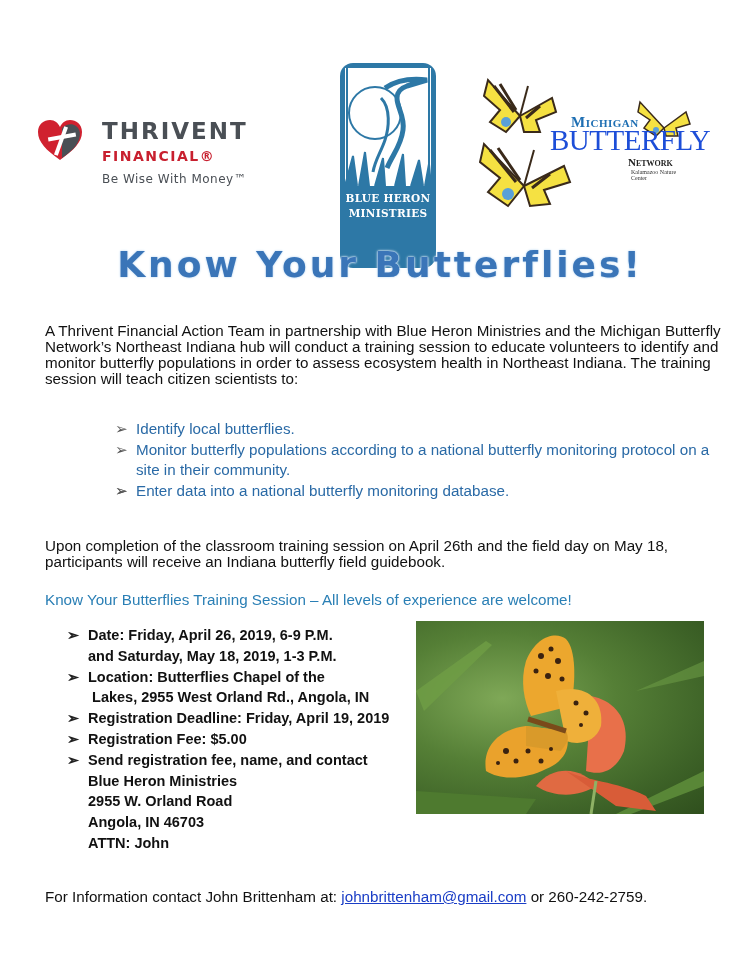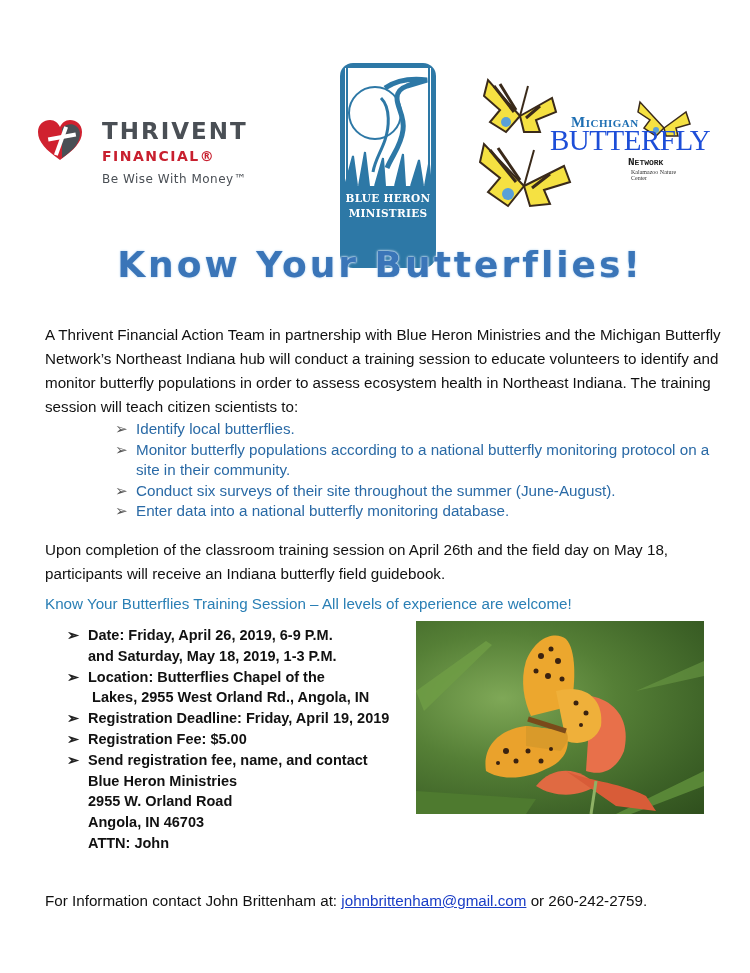--- a/index.html
+++ b/index.html
@@ -19,30 +19,30 @@
   .logo-heron { position: absolute; left: 340px; top: 63px; width: 96px; height: 205px;
                 background: #2d78a6; border-radius: 13px; }
   .heron-art { position: absolute; left: 5px; top: 5px; width: 86px; height: 118px; background: #ffffff; overflow: hidden; }
   .heron-text { position: absolute; left: 0; right: 0; top: 128px; text-align: center; color: #ffffff;
                 font-family: "DejaVu Serif", serif; font-size: 10.5px; line-height: 15px; font-weight: bold; letter-spacing: 0.3px; }
 
   .logo-mbn { position: absolute; left: 478px; top: 76px; width: 215px; height: 140px; }
   .mbn-butterfly { position: absolute; }
   .mbn-michigan { position: absolute; left: 85px; top: 38px; font-family: "Liberation Serif", serif; font-size: 15px; color: #1e6fb3; letter-spacing: 0.5px; font-variant: small-caps; font-weight: bold; padding-left: 8px; }
   .mbn-butterfly-text { position: absolute; left: 72px; top: 48px; font-family: "Liberation Serif", serif; font-size: 29px; color: #1d4ed8; letter-spacing: -0.5px; }
-  .mbn-network { position: absolute; left: 150px; top: 80px; font-family: Liberation Mono, monospace; font-size: 11px; color: #222; font-weight: bold; font-variant: small-caps; }
+  .mbn-network { position: absolute; left: 150px; top: 80px; font-family: Liberation Serif, serif; font-size: 11px; color: #222; font-weight: bold; font-variant: small-caps; }
   .mbn-kzoo { position: absolute; left: 153px; top: 93px; font-family: "Liberation Serif", serif; font-size: 6px; color: #333; }
 
   
   .title { position: absolute; left: 0; width: 760px; top: 244px; text-align: center;
            font-family: "DejaVu Sans", sans-serif; font-weight: bold; font-size: 36px; letter-spacing: 3px;
            color: #3a75b8;
            text-shadow: 0 0 1px #cfe3f5, 0 0 2px #cfe3f5, 0 0 3px #dbeaf7; }
 
-  .text { position: absolute; font-family: "Liberation Sans", sans-serif; font-size: 15.2px; line-height: 24px; color: #111; }
+  .text { position: absolute; font-family: "Liberation Sans", sans-serif; font-size: 15.2px; line-height: 16px; color: #111; }
   .intro { left: 45px; top: 323px; width: 690px; }
   .intro p { margin: 0; }
 
   .goals { position: absolute; left: 115px; top: 419px; width: 600px; margin: 0; padding: 0; list-style: none;
            font-family: "Liberation Sans", sans-serif; font-size: 15.2px; line-height: 20.5px; color: #2a6aa6; }
   .goals li { position: relative; padding-left: 21px; }
   .arrow { position: absolute; left: 0; top: 0; width: 14px; display: inline-block; color: #555; }
 
   .completion { left: 45px; top: 538px; width: 690px; }
   .session-heading { left: 45px; top: 592px; width: 690px; color: #2a7fb5; }
@@ -120,21 +120,21 @@
 
 <div class="title">Know Your Butterflies!</div>
 
 <div class="text intro">
   <p>A Thrivent Financial Action Team in partnership with Blue Heron Ministries and the Michigan Butterfly Network’s Northeast Indiana hub will conduct a training session to educate volunteers to identify and monitor butterfly populations in order to assess ecosystem health in Northeast Indiana.  The training session will teach citizen scientists to:</p>
 </div>
 
 <ul class="goals">
   <li><span class="arrow">➢</span><span>Identify local butterflies.</span></li>
   <li><span class="arrow">➢</span><span>Monitor butterfly populations according to a national butterfly monitoring protocol on a site in their community.</span></li>
-  <li><span class="arrow">➢</span><span>Conduct six surveys of their site throughout the summer (June-August).</span></li>
+  <li><span class="arrow">➢</span></li>
   <li><span class="arrow">➢</span><span>Enter data into a national butterfly monitoring database.</span></li>
 </ul>
 
 <div class="text completion">Upon completion of the classroom training session on April 26th and the field day on May 18, participants will receive an Indiana butterfly field guidebook.</div>
 
 <div class="text session-heading">Know Your Butterflies Training Session – All levels of experience are welcome!</div>
 
 <ul class="details">
   <li>
     <span class="arrow">➢</span>

